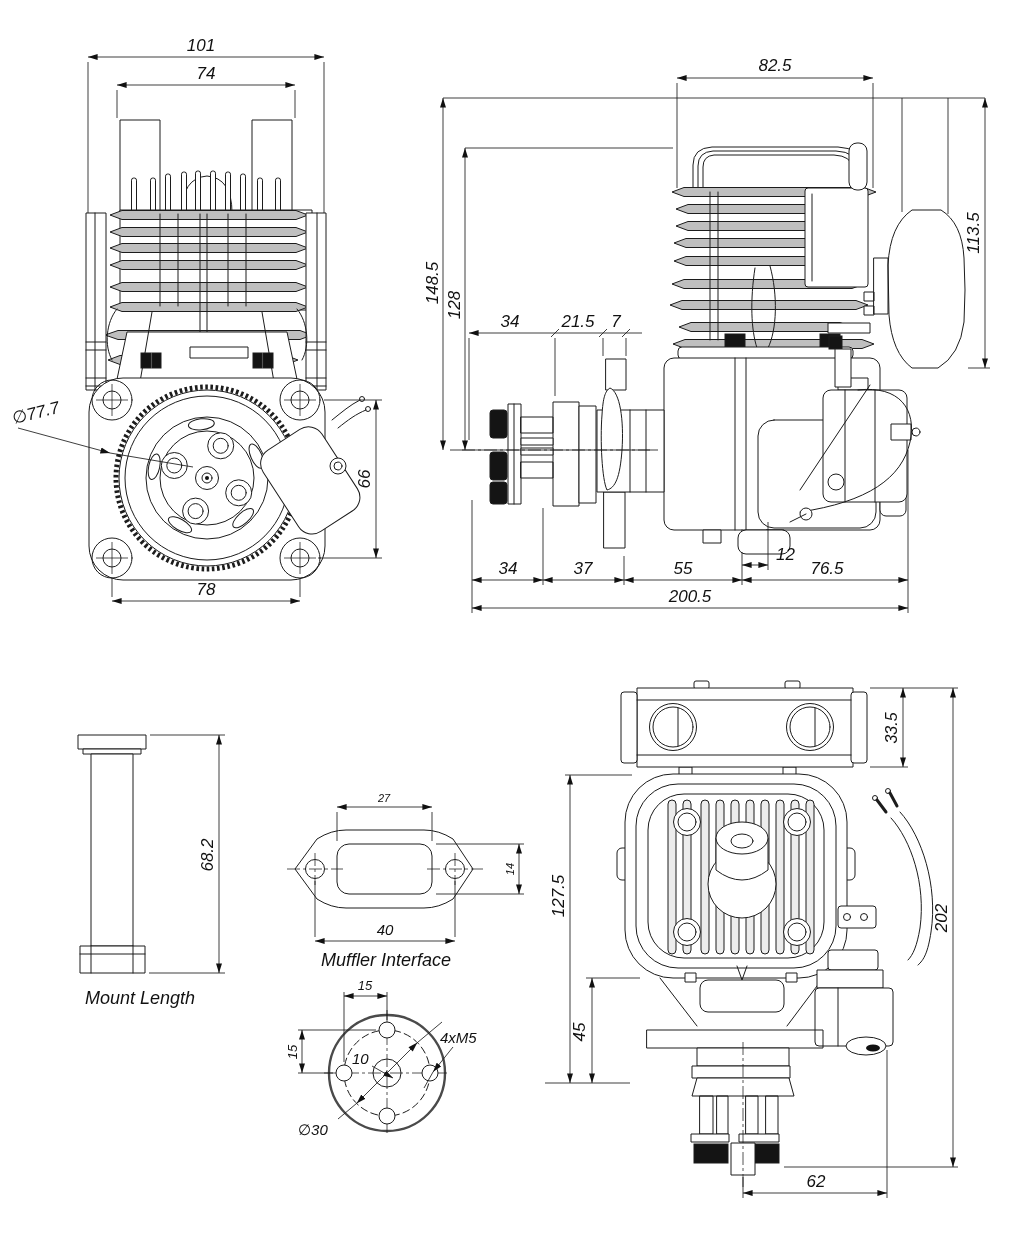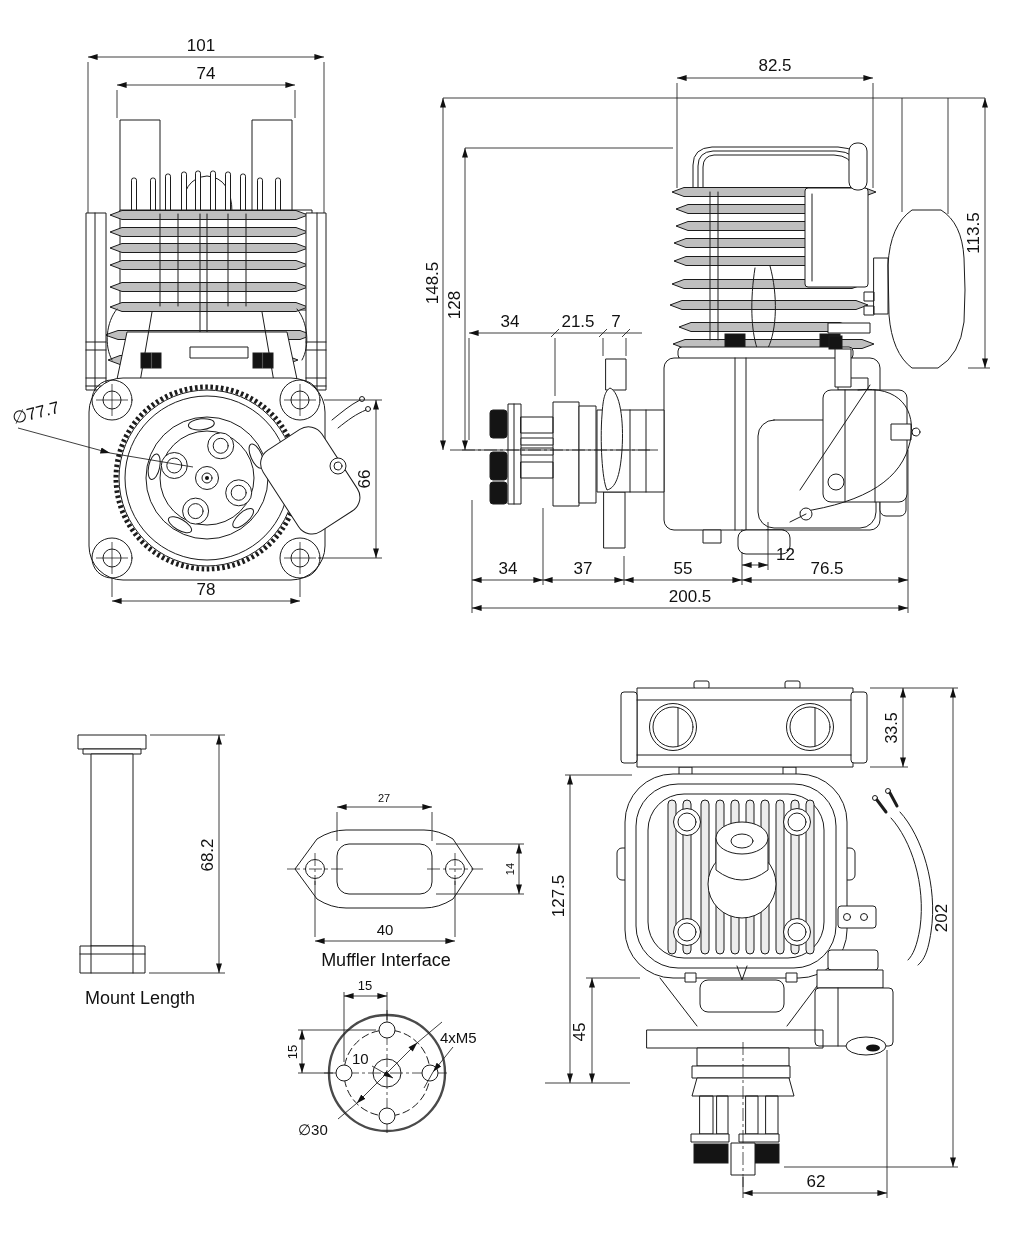--- a/index.html
+++ b/index.html
@@ -1,16 +1,16 @@
 <!DOCTYPE html>
 <html><head>
 <meta charset="utf-8">
 <style>
   html,body{margin:0;padding:0;background:#fff;}
-  .canvas{position:relative;width:1024px;height:1247px;background:#fff;overflow:hidden;}
+  .canvas{position:relative;width:1024px;height:1247px;background:#fff;overflow:hidden;font-style:italic;}
   svg{position:absolute;left:0;top:0;}
   
   .s  {stroke:#1c1c1c;stroke-width:1;fill:none;stroke-linecap:round;stroke-linejoin:round;}
   .sw {stroke:#1c1c1c;stroke-width:1;fill:#ffffff;stroke-linejoin:round;}
   .sf {stroke:#1c1c1c;stroke-width:1;fill:#bfbfbf;stroke-linejoin:round;} 
   .sg {stroke:#1c1c1c;stroke-width:1;fill:#ececec;stroke-linejoin:round;} 
   .sk {stroke:#1c1c1c;stroke-width:1;fill:#141414;}
   .d  {stroke:#1c1c1c;stroke-width:.85;fill:none;} 
   .cl {stroke:#1c1c1c;stroke-width:.75;fill:none;stroke-dasharray:13 3 3 3;} 
   .ch {stroke:#1c1c1c;stroke-width:.75;fill:none;} 

